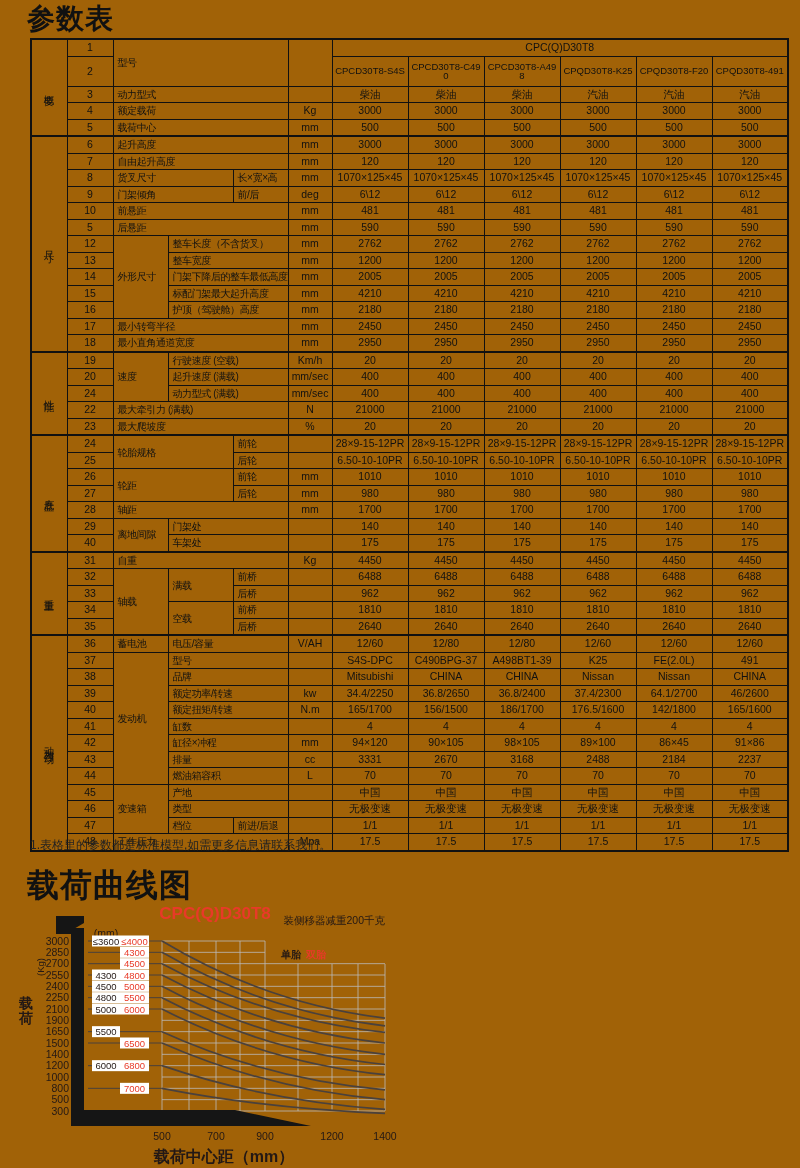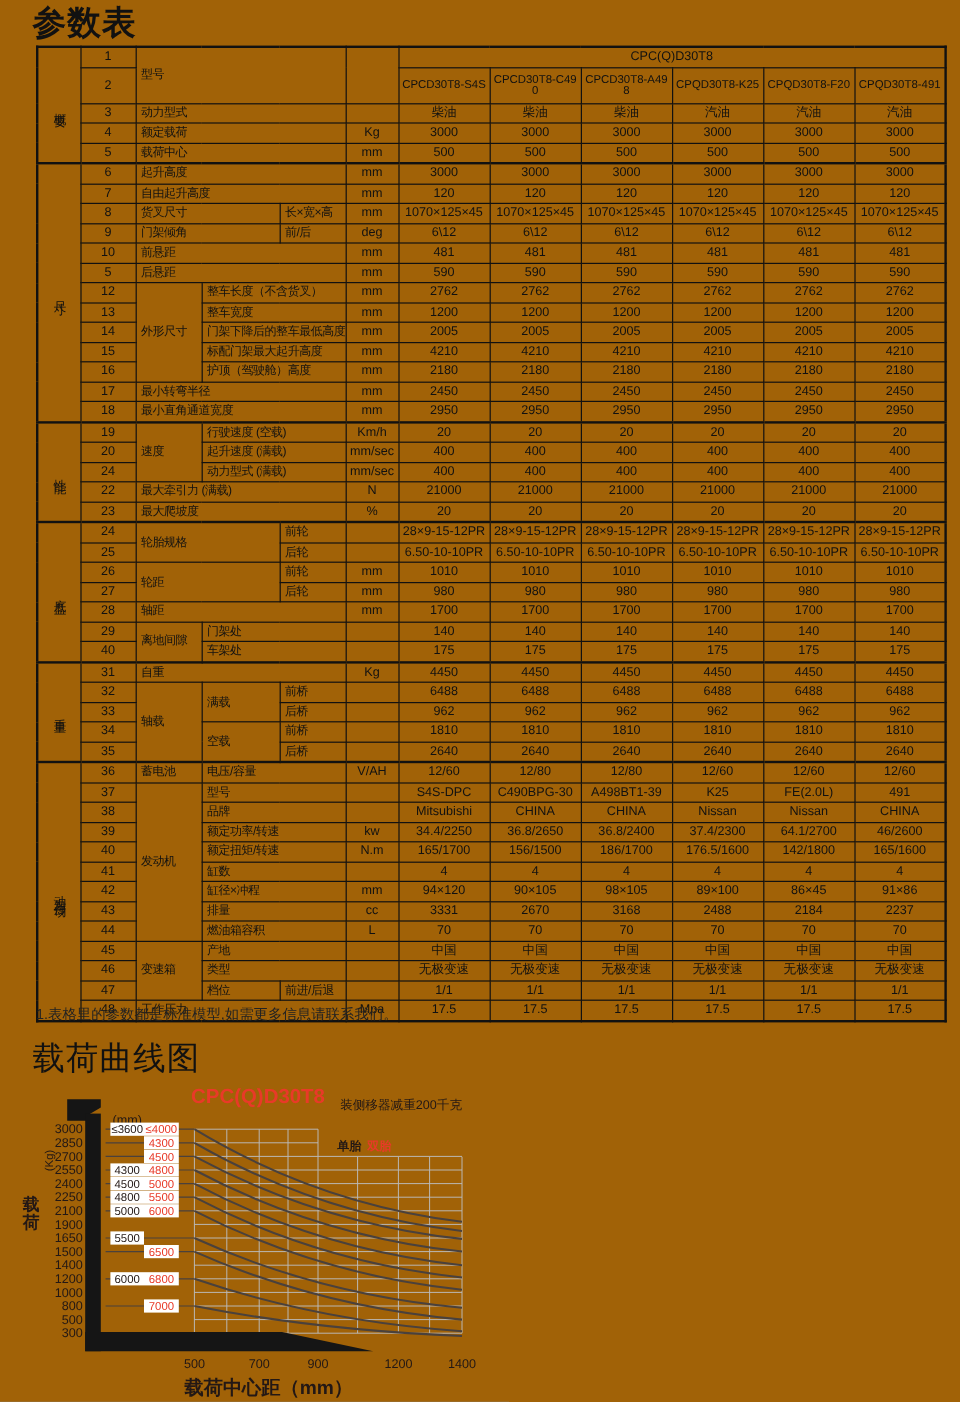--- a/index.html
+++ b/index.html
@@ -1,19 +1,19 @@
 <!DOCTYPE html>
 <html><head>
 <meta charset="utf-8">
 <style>
   body{margin:0;background:#888}
   .page{position:relative;width:800px;height:1168px;background:#a16207;
     font-family:"Liberation Sans","DejaVu Sans",sans-serif;color:#111;overflow:hidden;margin:0 auto}
   h1.t1{position:absolute;left:27px;top:0;font-size:28px;font-weight:bold;margin:0;letter-spacing:1px}
-  h2.t2{position:absolute;left:27px;top:864px;font-size:27px;font-weight:normal;margin:0;letter-spacing:1px}
+  h2.t2{position:absolute;left:27px;top:864px;font-size:32px;font-weight:bold;margin:0;letter-spacing:1px}
   table.ptable{position:absolute;left:30px;top:38px;width:757px;border-collapse:collapse;
     table-layout:fixed;border:2px solid #111}
   .ptable td,.ptable th{border:1px solid #111;padding:0 2px;height:15.5px;line-height:11px;
     font-size:10.5px;font-weight:normal;overflow:hidden;white-space:nowrap;color:#111}
   .ptable th.cat{writing-mode:vertical-rl;text-orientation:upright;text-align:center;
     letter-spacing:2px;font-size:10.5px;padding:2px 0;white-space:normal;line-height:1}
   .ptable td.num,.ptable td.unit,.ptable td.val{text-align:center}
   .ptable td.lbl{text-align:left;padding-left:4px;font-size:10px;letter-spacing:-0.4px}
   .ptable td.model{font-size:9.5px;white-space:normal;word-break:break-all;line-height:9.5px;padding:5px 1px}
   .ptable td.mg{text-align:center}
@@ -448,21 +448,21 @@
           <td class="val">12/60</td>
           <td class="val">12/60</td>
           <td class="val">12/60</td>
         </tr>
         <tr>
           <td class="num">37</td>
           <td class="lbl" colspan="1" rowspan="8">发动机</td>
           <td class="lbl" colspan="2" rowspan="1">型号</td>
           <td class="unit"></td>
           <td class="val">S4S-DPC</td>
-          <td class="val">C490BPG-30</td>
+          <td class="val">C490BPG-37</td>
           <td class="val">A498BT1-39</td>
           <td class="val">K25</td>
           <td class="val">FE(2.0L)</td>
           <td class="val">491</td>
         </tr>
         <tr>
           <td class="num">38</td>
           <td class="lbl" colspan="2" rowspan="1">品牌</td>
           <td class="unit"></td>
           <td class="val">Mitsubishi</td>

